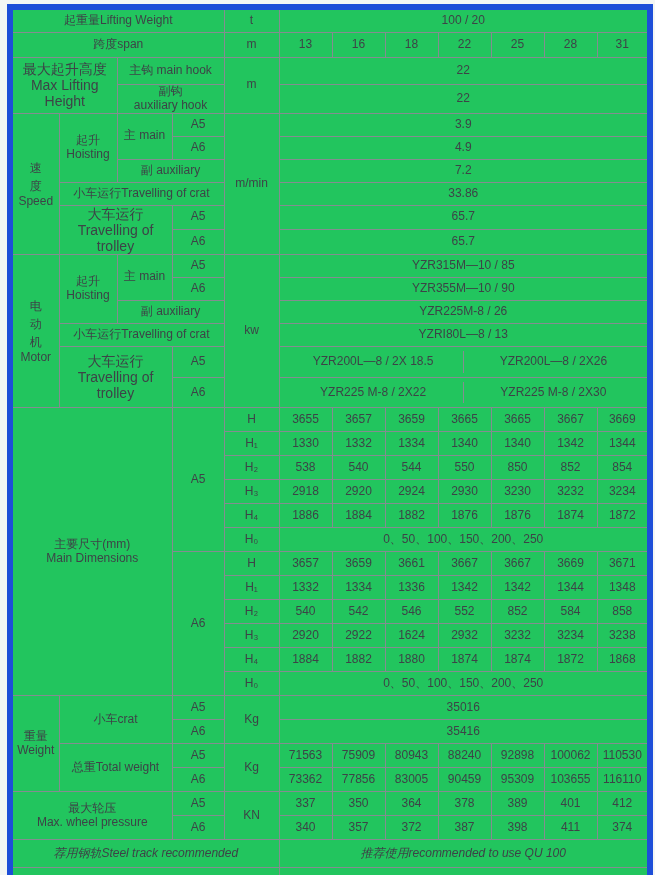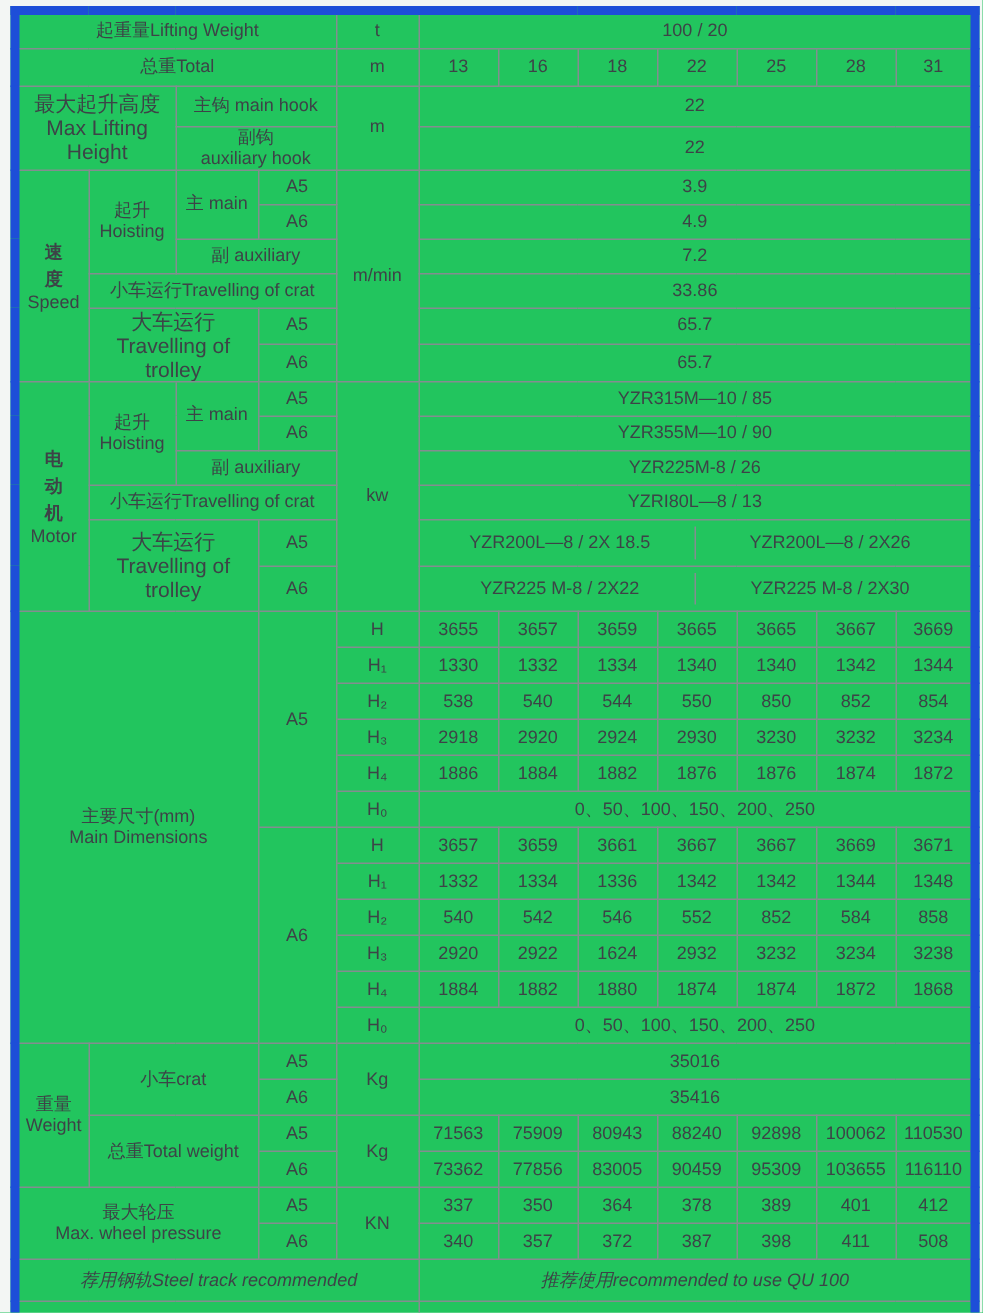--- a/index.html
+++ b/index.html
@@ -26,21 +26,21 @@
     overflow:hidden;
   }
   tr{height:23px;}
   tr.rh25{height:25px;}
   tr.rh27{height:27px;}
   tr.rh29{height:29px;}
   tr.rh24{height:24px;}
   tr.rh28{height:28px;font-style:italic;}
   tr.rh26{height:32px;}
   .sm{font-size:14px;}
-  .vcn{width:15px;margin:0 auto;word-break:break-all;line-height:1.5;font-weight:bold;}
+  .vcn{width:15px;margin:0 auto;word-break:break-all;line-height:1.5;}
   .nopad{padding:4px;}
   .split{display:flex;width:100%;}
   .split>div{flex:1;display:flex;align-items:center;justify-content:center;padding:4px 0;}
   .split>div+div{border-left:1px solid #848d90;text-align:center;}
 </style>
 </head>
 <body>
 
 <table>
   <colgroup>
@@ -59,21 +59,21 @@
   </colgroup>
 
   <tbody>
       <tr class="rh25">
     <td colspan="4">起重量Lifting Weight</td>
     <td>t</td>
     <td colspan="7">100 / 20</td>
   </tr>
 
   <tr class="rh25">
-    <td colspan="4">总重Total</td>
+    <td colspan="4">跨度span</td>
     <td>m</td>
     <td>13</td>
     <td>16</td>
     <td>18</td>
     <td>22</td>
     <td>25</td>
     <td>28</td>
     <td>31</td>
   </tr>
 
@@ -350,21 +350,21 @@
         <td>412</td>
   </tr>
   <tr class="rh24">
     <td>A6</td>
     <td>340</td>
         <td>357</td>
         <td>372</td>
         <td>387</td>
         <td>398</td>
         <td>411</td>
-        <td>508</td>
+        <td>374</td>
   </tr>
 
   <tr class="rh28">
     <td colspan="5">荐用钢轨Steel track recommended</td>
     <td colspan="7">推荐使用recommended to use QU 100</td>
   </tr>
   <tr class="rh26">
     <td colspan="5">电 源Power source</td>
     <td colspan="7">三相交流、three-phase 50HZ、380V</td>
   </tr>

